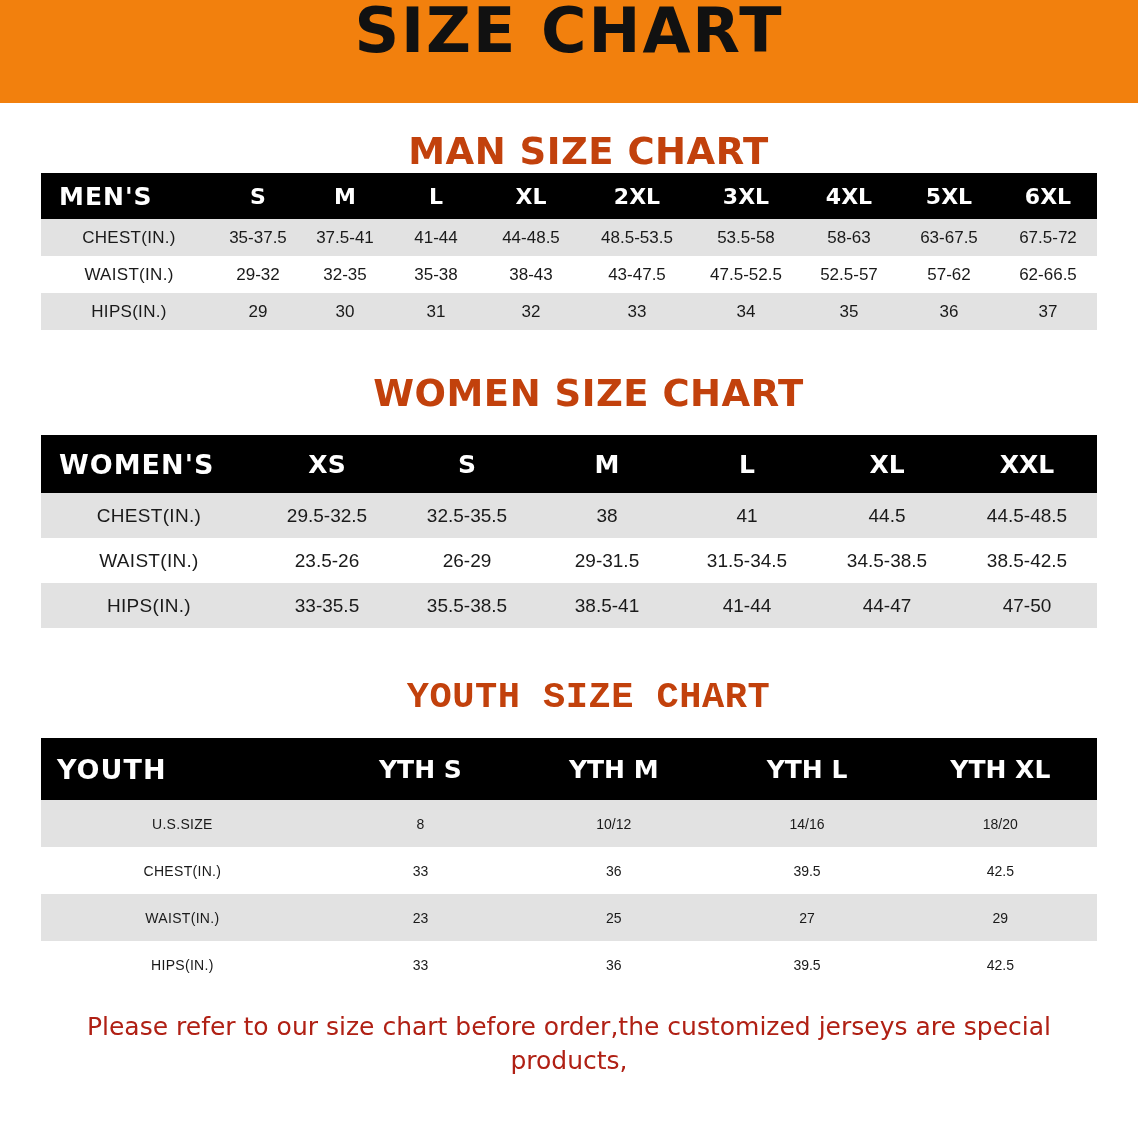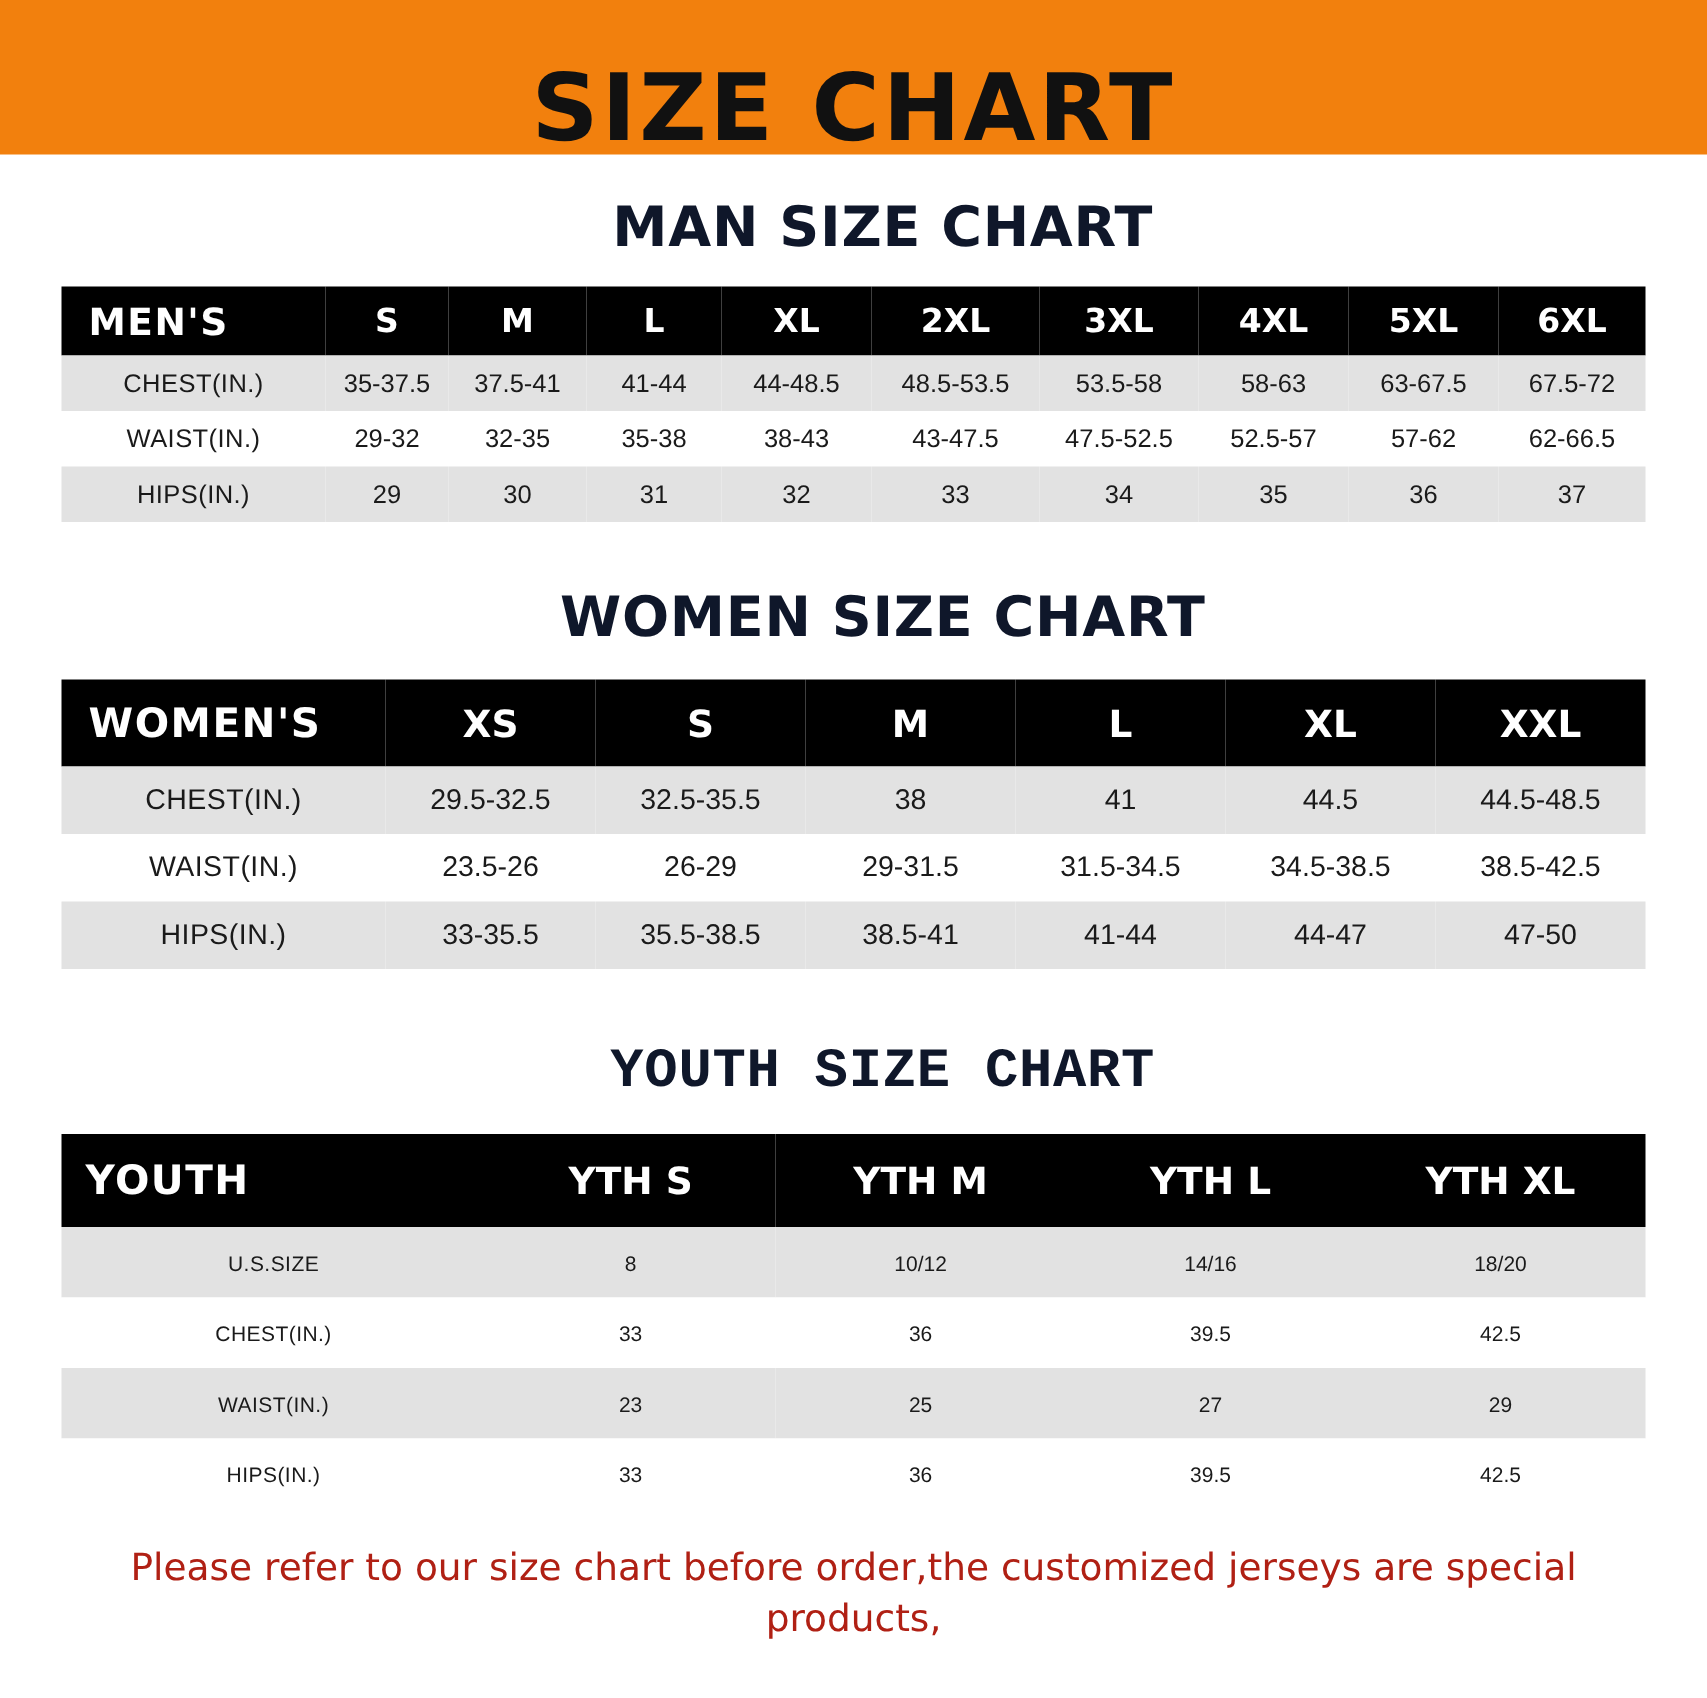--- a/index.html
+++ b/index.html
@@ -13,39 +13,39 @@
     font-family: "Liberation Sans", sans-serif;
     color: #111111;
     overflow: hidden;
   }
 
   
   .banner {
     height: 103px;
     background: #f2800d;
     display: flex;
-    align-items: flex-end;
+    align-items: flex-start;
     justify-content: center;
   }
   .banner-title {
     font-family: "DejaVu Sans", sans-serif;
     font-weight: bold;
     font-size: 62px;
     letter-spacing: 2px;
     color: #111111;
     line-height: 1;
   }
 
   
   .section-title {
     text-align: center;
     font-family: "DejaVu Sans", sans-serif;
     font-weight: bold;
     font-size: 37px;
-    color: #0f172a;
+    color: #c2410c;
     letter-spacing: 0.5px;
     margin-left: 39px;
   }
   .title-man   { margin-top: 27px; }
   .title-women { margin-top: 42px; }
   .title-youth { margin-top: 48px; font-family: Liberation Mono, monospace; }
 
   
   .table-wrap {
     margin: 0 41px;
@@ -74,21 +74,21 @@
     white-space: nowrap;
   }
   tbody td.rowlabel {
     text-align: center;
     letter-spacing: 0.3px;
   }
   tr.shade td { background: #e2e2e2; }
   tr.plain td { background: #ffffff; }
 
   
-  .men-table { margin-top: 18px; }
+  .men-table { }
   .men-table thead th { height: 44px; font-size: 22px; }
   .men-table thead th.rowlabel { font-size: 25px; }
   .men-table tbody td { height: 35px; font-size: 17px; }
   .men-table tbody td.rowlabel { font-size: 17px; }
 
   
   .women-table { margin-top: 20px; }
   .women-table thead th { height: 56px; font-size: 25px; }
   .women-table thead th.rowlabel { font-size: 27px; }
   .women-table tbody td { height: 43px; font-size: 19px; }

